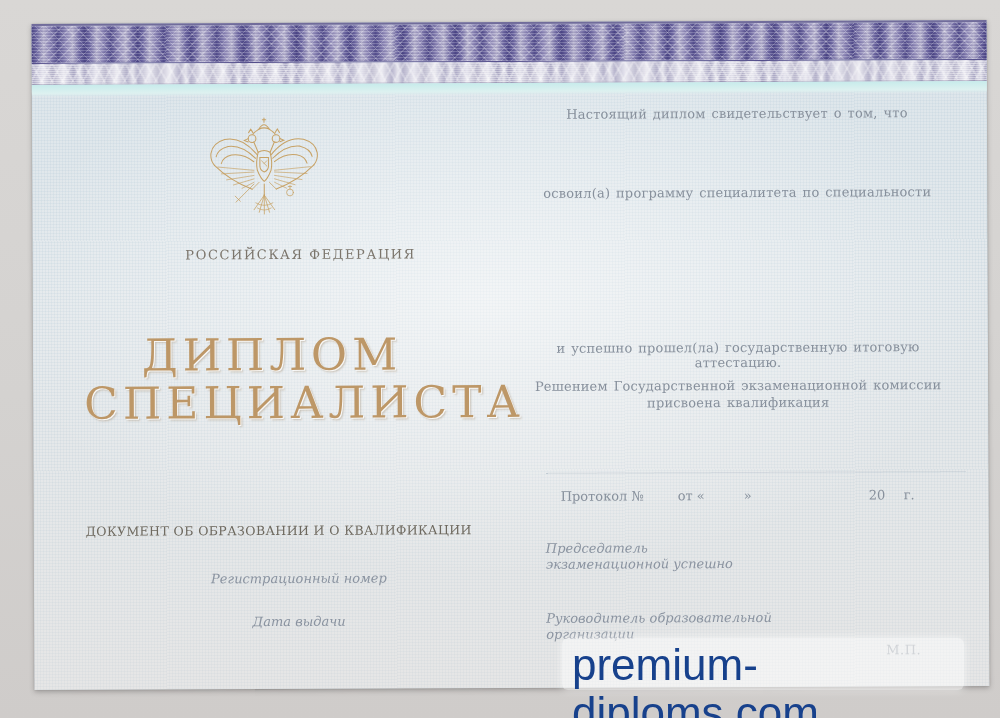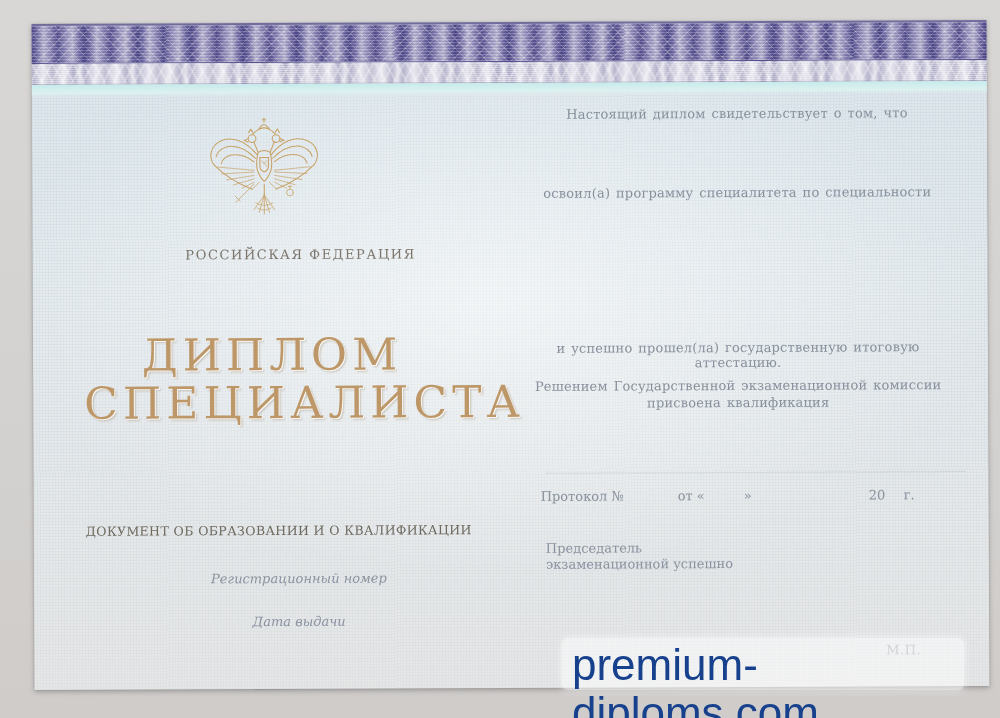--- a/index.html
+++ b/index.html
@@ -81,27 +81,27 @@
   .statement{top:85px;}
   .program{top:164px;}
   .attestation{top:319px;}
   .commission1{top:357px;}
   .commission2{top:374px;}
   .fill-line{
     position:absolute;left:512px;top:451px;width:420px;height:0;
     border-top:1px dotted rgba(125,145,165,0.35);
   }
   .proto{position:absolute;top:467px;font-size:13px;color:#87909c;}
-  .proto-label{left:507px;}
+  .proto-label{left:527px;}
   .proto-from{left:644px;}
   .proto-q2{left:710px;}
   .proto-year{left:835px;text-align:center;}
   .proto-g{left:870px;}
   .sig{
-    position:absolute;left:512px;font-size:13px;
+    position:absolute;left:512px;font-style:italic;font-size:13px;
     color:#8a93a0;line-height:15.5px;
   }
   .chairman{top:519px;}
   .head-org{top:589px;}
   .stamp{
     position:absolute;left:852px;top:622px;font-size:13px;color:#a2a8b0;
     letter-spacing:0.5px;z-index:6;
   }
   
   .wm-strip{
@@ -209,20 +209,22 @@
     <span class="proto proto-q2">»</span>
     <span class="proto proto-year">20</span>
     <span class="proto proto-g">г.</span>
 
     <div class="sig chairman">
       <div>Председатель</div>
       <div>экзаменационной успешно</div>
     </div>
 
     <div class="sig head-org">
+      <div>Руководитель образовательной</div>
+      <div>организации</div>
     </div>
 
     <div class="stamp">М.П.</div>
 
   </div>
 
   <div class="wm-strip"></div>
   <div class="wm-text">premium-diploms.com</div>
 
 </div>

